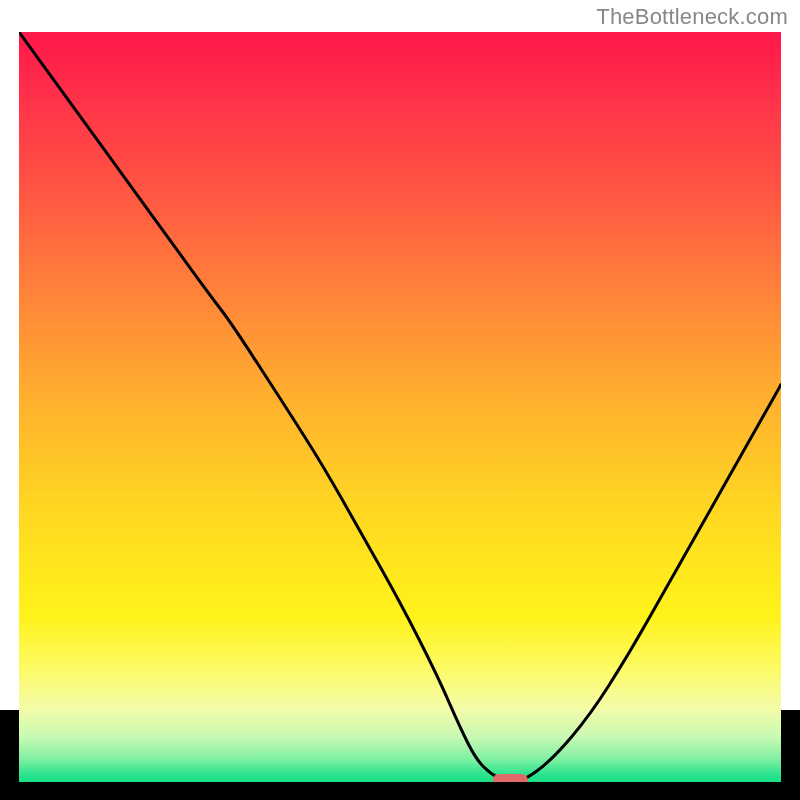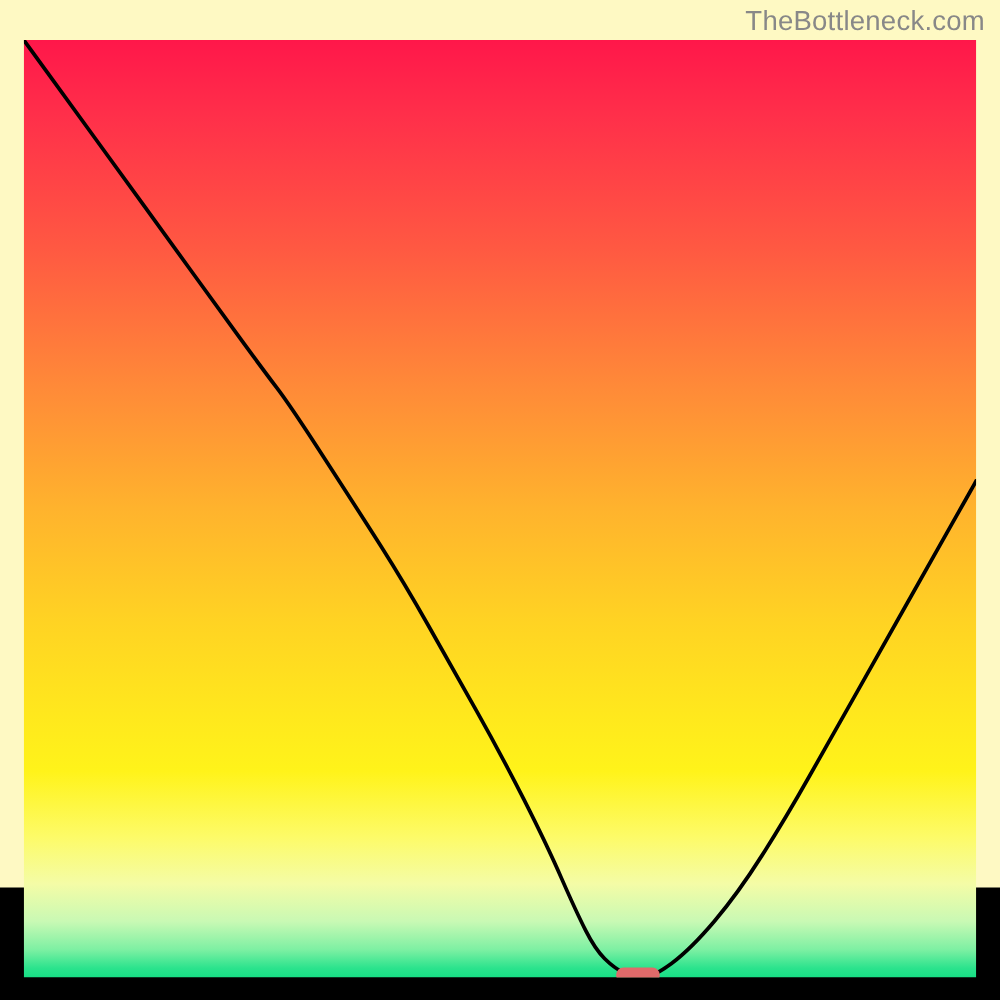--- a/index.html
+++ b/index.html
@@ -8,21 +8,21 @@
     width: 800px;
     height: 800px;
     background: #000;
     overflow: hidden;
     font-family: Arial, Helvetica, sans-serif;
   }
   .frame {
     position: relative;
     width: 800px;
     height: 710px;
-    background: #fef9c3;
+    background: #ffffff;
   }
   .attribution {
     position: absolute;
     top: 4px;
     right: 12px;
     color: #888;
     font-size: 22px;
     font-weight: 400;
     letter-spacing: 0.2px;
     z-index: 5;

